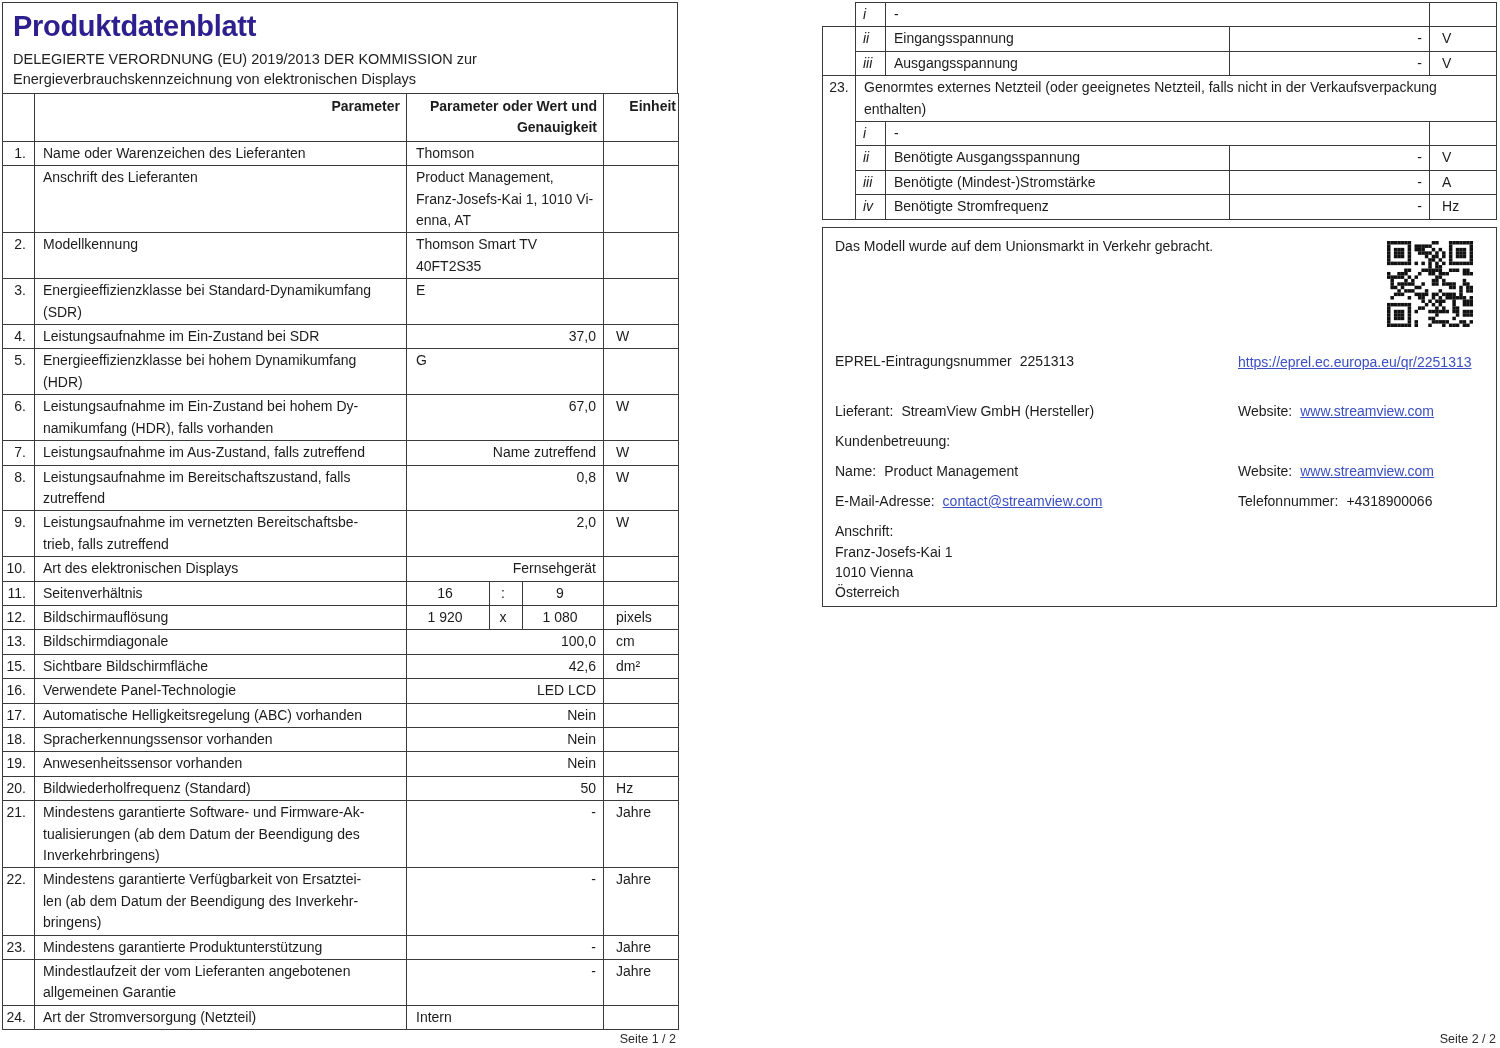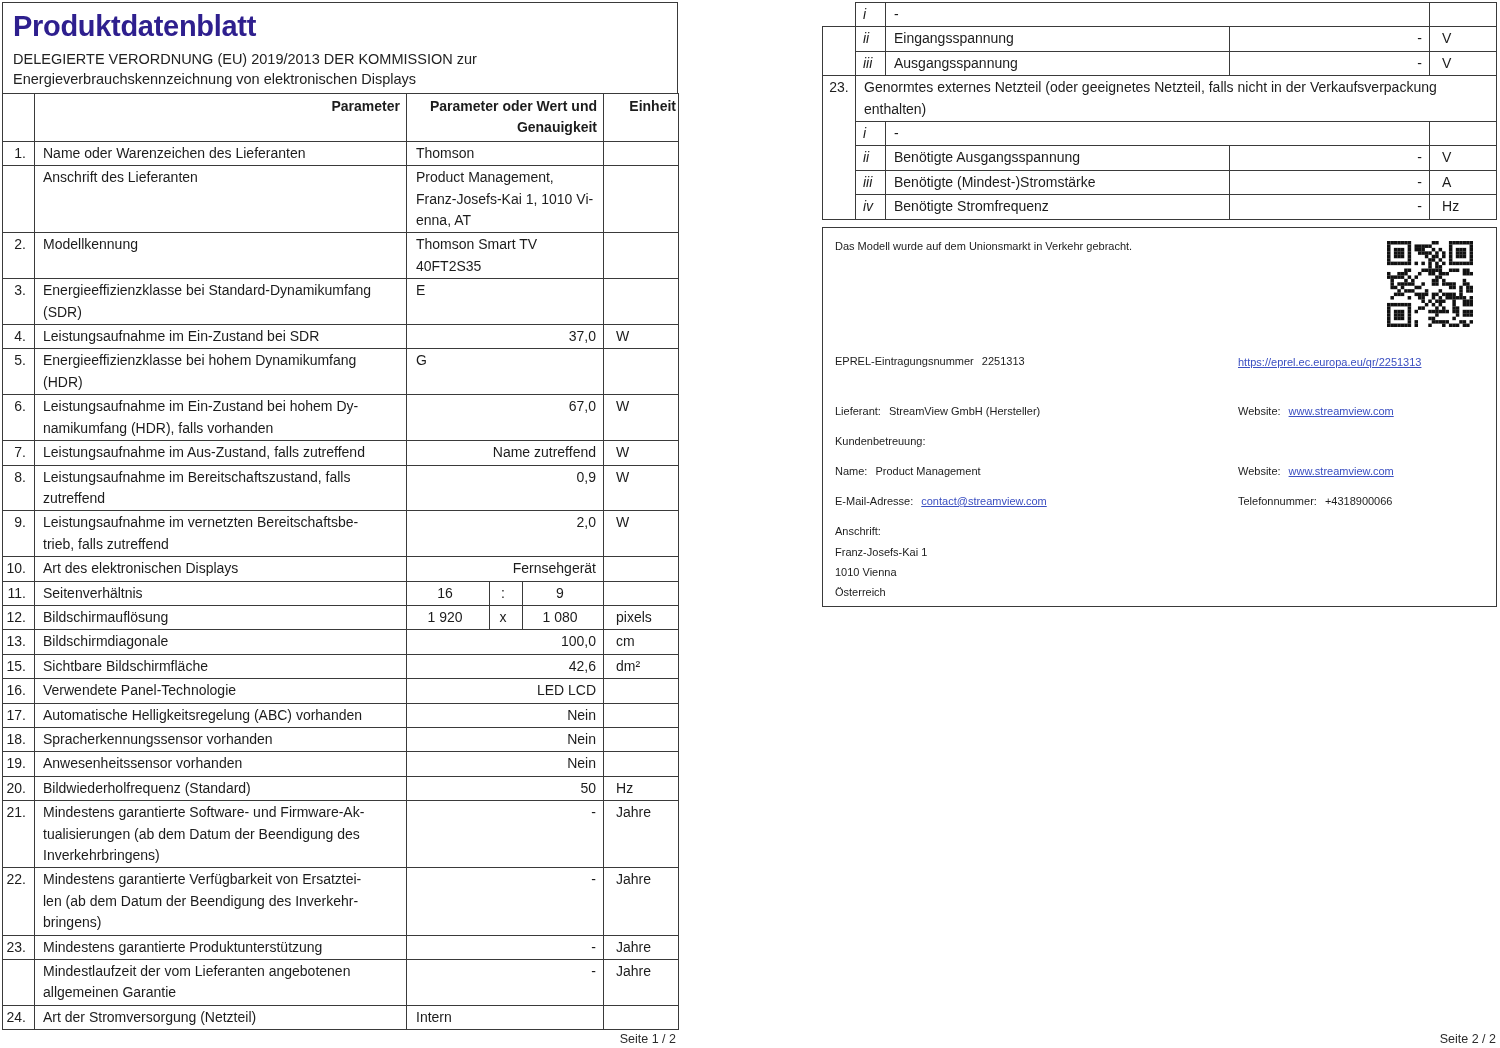--- a/index.html
+++ b/index.html
@@ -30,21 +30,21 @@
   .vl{text-align:left;padding-left:9px}
   .vr{text-align:right;padding-right:7px}
   .vc{text-align:center;padding-left:2px;padding-right:8px}
   .unit{padding-left:12px;padding-right:2px}
   .rom{font-style:italic;padding-left:7px}
   .num26{text-align:center;padding-left:2px;padding-right:2px}
   .nb{border:none}
 
   
   .ibox{position:absolute;top:225px;left:0;width:673px;height:378px;border:1px solid #3a3a3a}
-  .il{position:absolute;font-size:11px;line-height:19px;white-space:nowrap}
+  .il{position:absolute;font-size:14px;line-height:19px;white-space:nowrap}
   .b{font-weight:normal;margin-right:8px}
   .link{color:#3b4fc1;text-decoration:underline;cursor:pointer}
   .eprel-link{white-space:normal;word-break:break-all;width:237px;line-height:20px}
   .pre{white-space:pre-line;line-height:20px}
   .qr{position:absolute;top:13px;left:564px}
 
   .foot{position:absolute;top:1032px;font-size:12.5px;color:#2b2b2b;text-align:right}
   .f1{left:0;width:676px}
   .f2{left:822px;width:674px}
 </style>
@@ -126,21 +126,21 @@
     <tr>
           <td class="num">7.</td>
           <td class="lbl">Leistungsaufnahme im Aus-Zustand, falls zutreffend</td>
           <td class="vr" colspan="3">Name zutreffend</td>
           <td class="unit">W</td>
         </tr>
     <tr>
           <td class="num">8.</td>
           <td class="lbl">Leistungsaufnahme im Bereitschaftszustand, falls
 zutreffend</td>
-          <td class="vr" colspan="3">0,9</td>
+          <td class="vr" colspan="3">0,8</td>
           <td class="unit">W</td>
         </tr>
     <tr>
           <td class="num">9.</td>
           <td class="lbl">Leistungsaufnahme im vernetzten Bereitschaftsbe-
 trieb, falls zutreffend</td>
           <td class="vr" colspan="3">2,0</td>
           <td class="unit">W</td>
         </tr>
     <tr>

